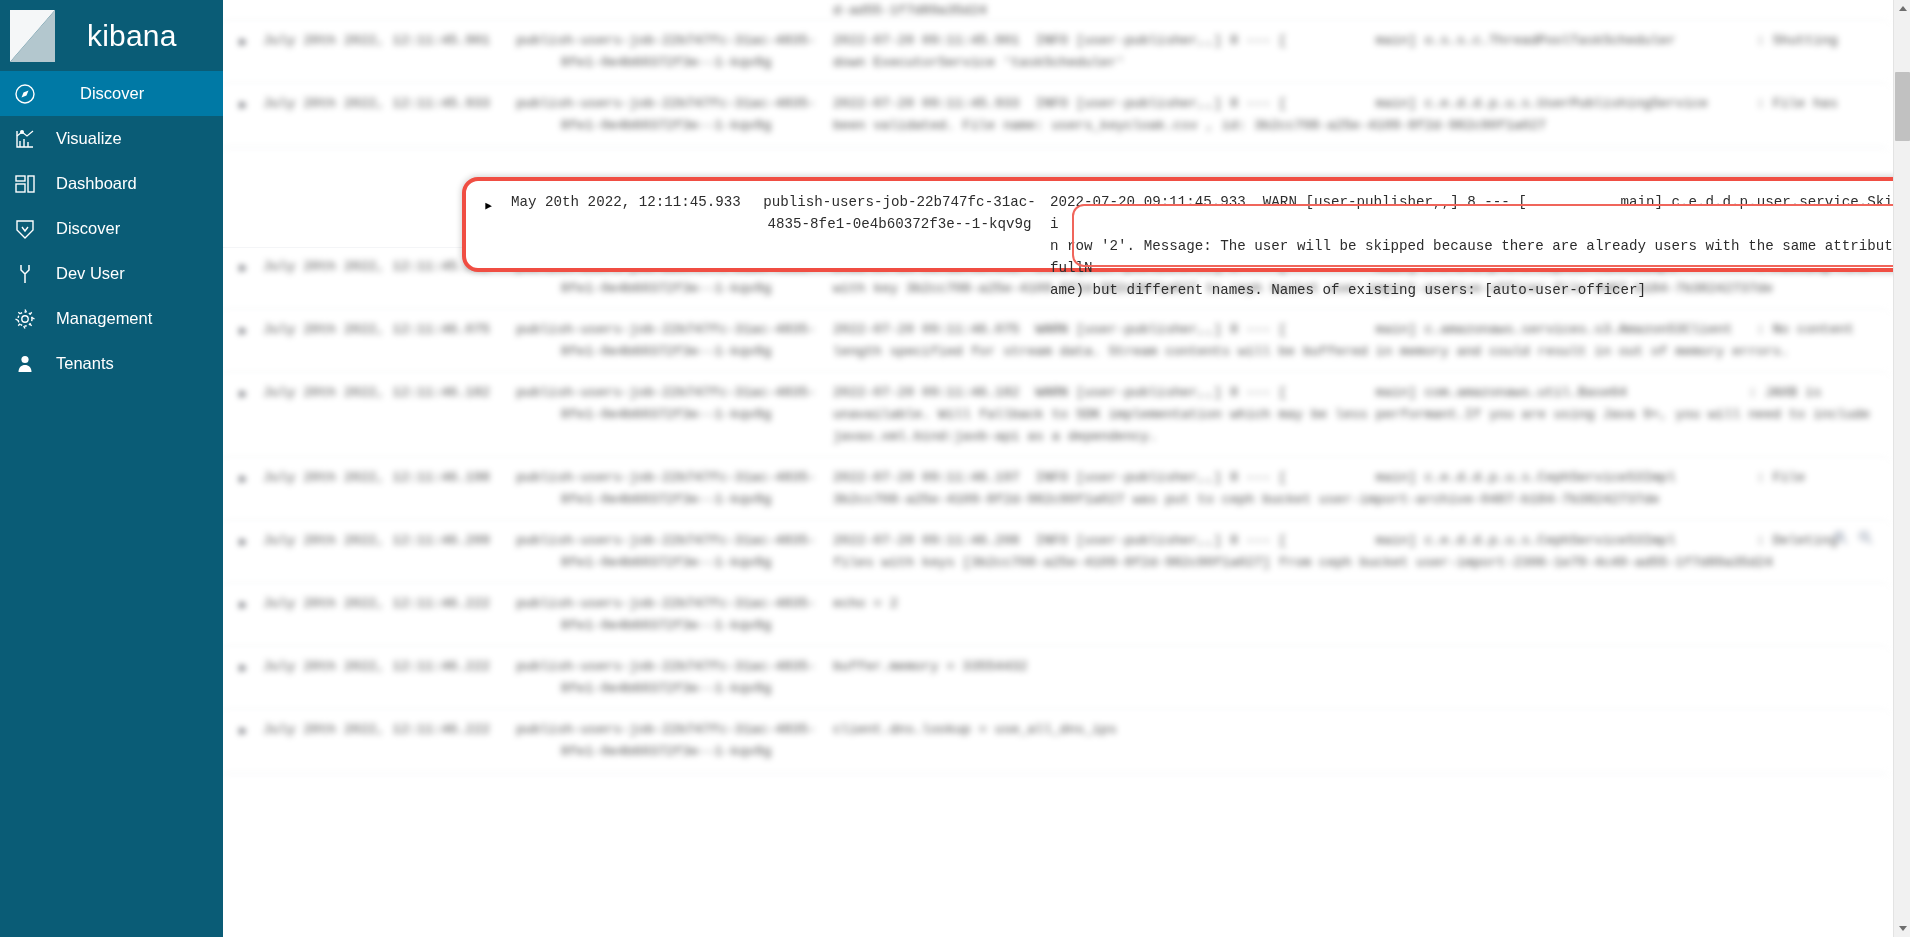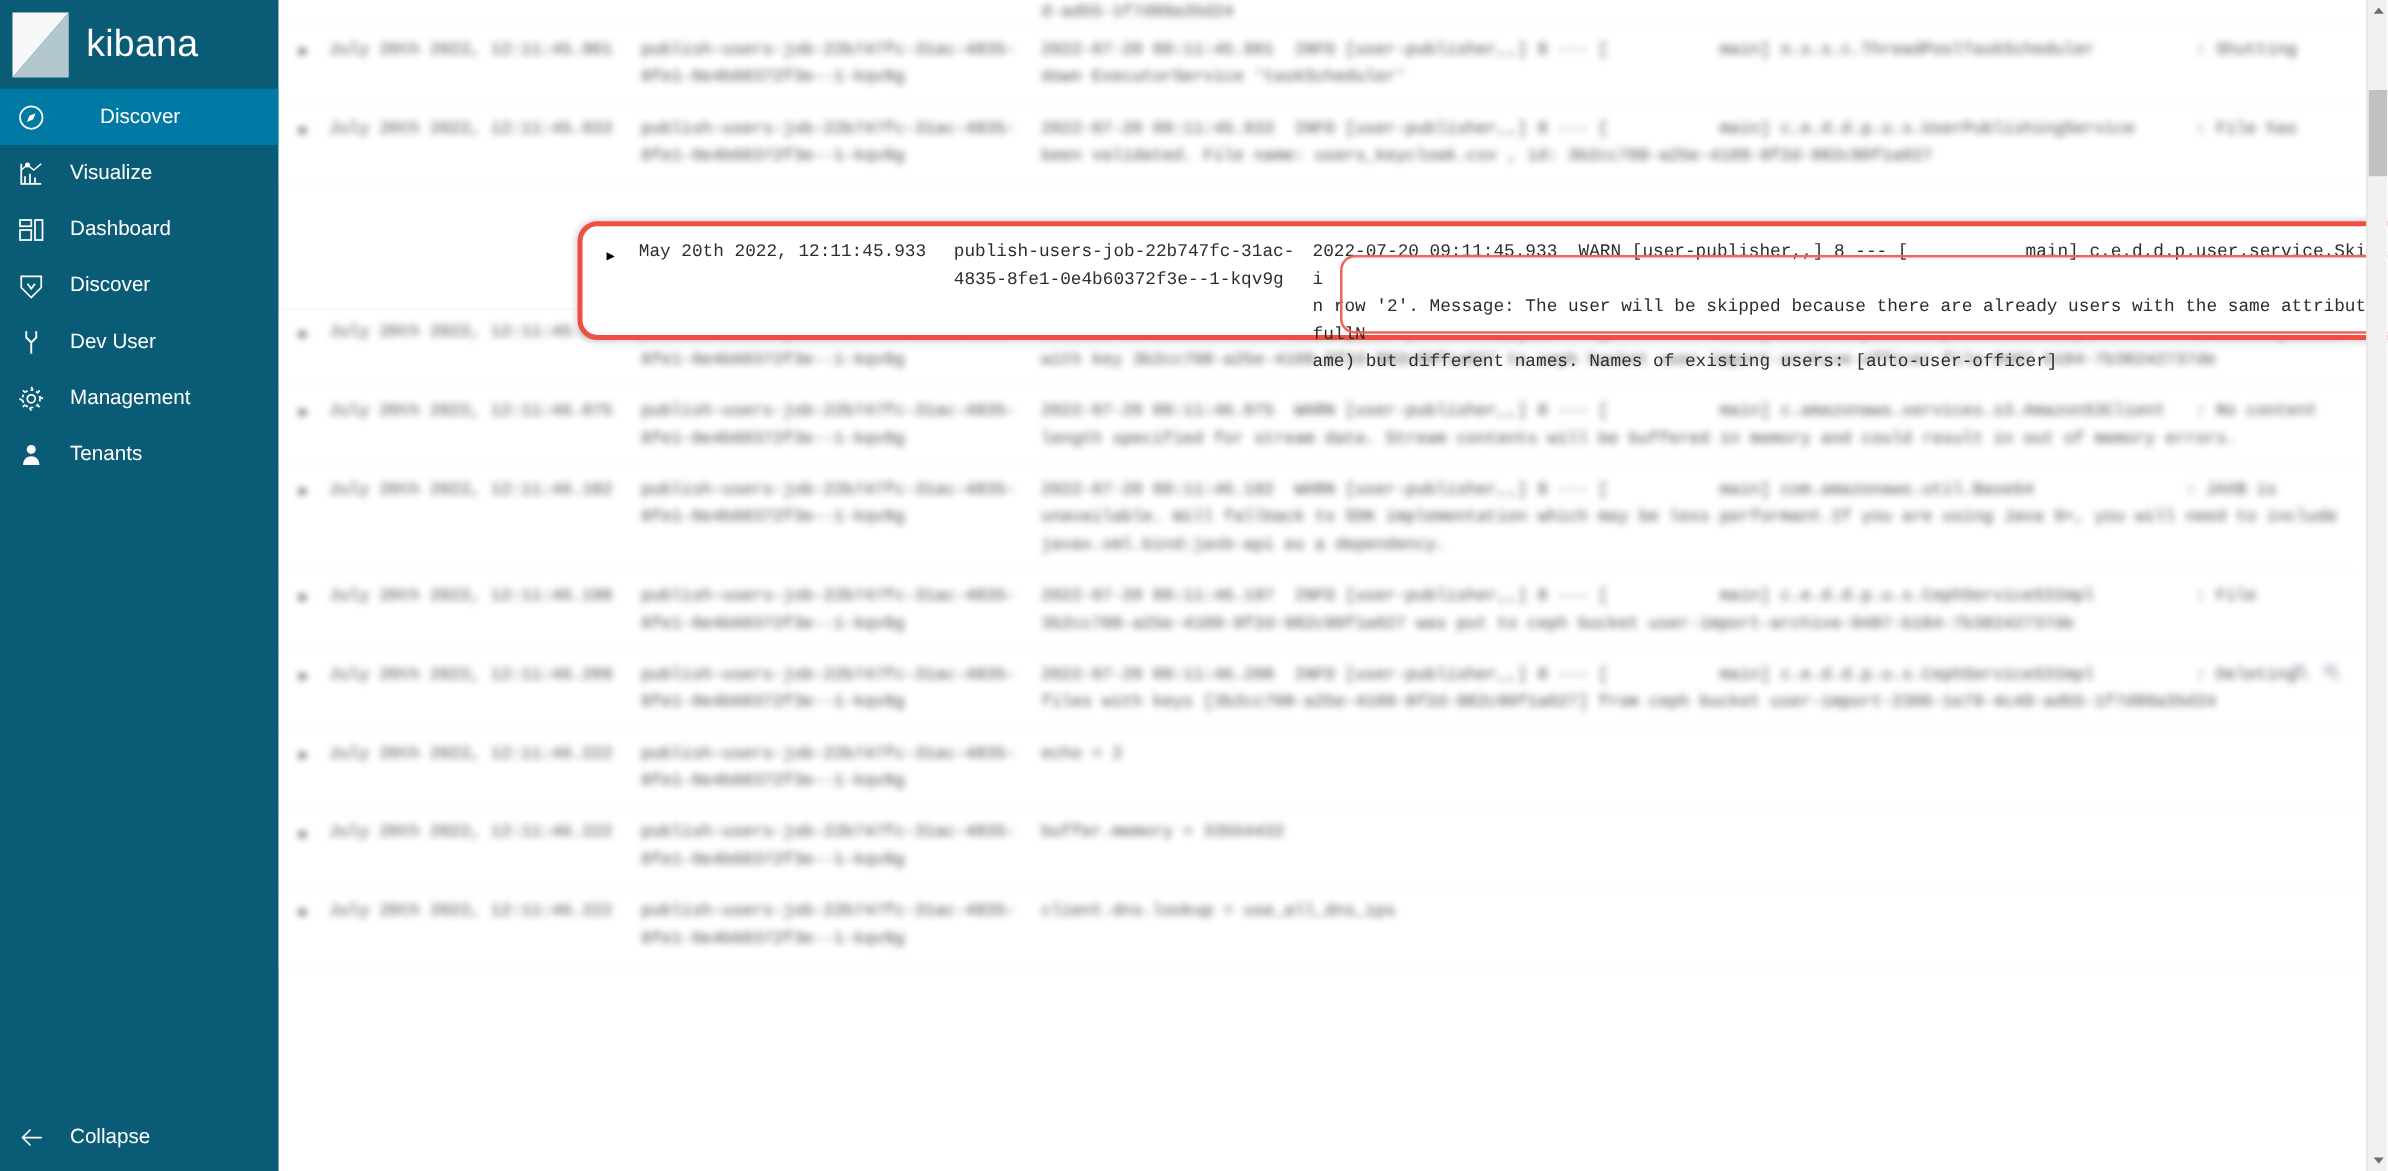--- a/index.html
+++ b/index.html
@@ -27,21 +27,21 @@
     flex: 0 0 223px;
     position: relative;
     color: #fff;
     overflow: hidden;
   }
   .brand {
     height: 71px;
     display: flex;
     align-items: center;
     padding-left: 10px;
-    gap: 14px;
+    gap: 32px;
   }
   .brand-mark {
     width: 45px; height: 52px;
     position: relative;
     flex: 0 0 45px;
   }
   .brand-mark .tri-a {
     position: absolute; left: 0; top: 0;
     width: 0; height: 0;
     border-left: 45px solid #f5f7f8;
@@ -124,21 +124,21 @@
   }
   .row.blurred { filter: blur(3.1px); color: #4a4a4a; }
   .cell-toggle {
     flex: 0 0 40px;
     text-align: center;
     padding-top: 1px;
     color: #343741;
     font-size: 11px;
   }
   .cell-time  { flex: 0 0 250px; padding-right: 8px; white-space: nowrap; }
-  .cell-job   { flex: 0 0 320px; padding-right: 14px; word-break: break-all; }
+  .cell-job   { flex: 0 0 320px; padding-right: 14px; word-break: break-all; text-align: center; }
   .cell-msg   { flex: 1 1 auto; padding-right: 14px; white-space: pre-wrap; word-break: break-word; }
 
   .row .cell-time { text-align: left; }
 
   .magnifiers {
     position: absolute;
     right: 14px;
     display: flex;
     gap: 10px;
   }
@@ -298,28 +298,20 @@
       <span class="nav-ico">
         <svg width="24" height="24" viewBox="0 0 24 24" fill="#fff">
           <circle cx="12" cy="7.5" r="3.6"></circle>
           <path d="M5.5 20 C5.5 15.6 8.4 13 12 13 C15.6 13 18.5 15.6 18.5 20 Z"></path>
         </svg>
       </span>
       <span class="nav-label">Tenants</span>
     </div>
 
 
-    <div id="collapse">
-      <span class="nav-ico">
-        <svg width="24" height="24" viewBox="0 0 24 24" fill="none" stroke="#fff" stroke-width="1.4" stroke-linecap="round" stroke-linejoin="round">
-          <path d="M20 12 H5 M11 6 L5 12 L11 18"></path>
-        </svg>
-      </span>
-      <span class="nav-label">Collapse</span>
-    </div>
   </div>
 
   <div id="main">
 
     <div id="doc-table">
 
       <div class="row blurred" style="padding-top:0;height:22px;overflow:hidden;">
         <div class="cell-toggle"></div>
         <div class="cell-time"></div>
         <div class="cell-job"></div>

